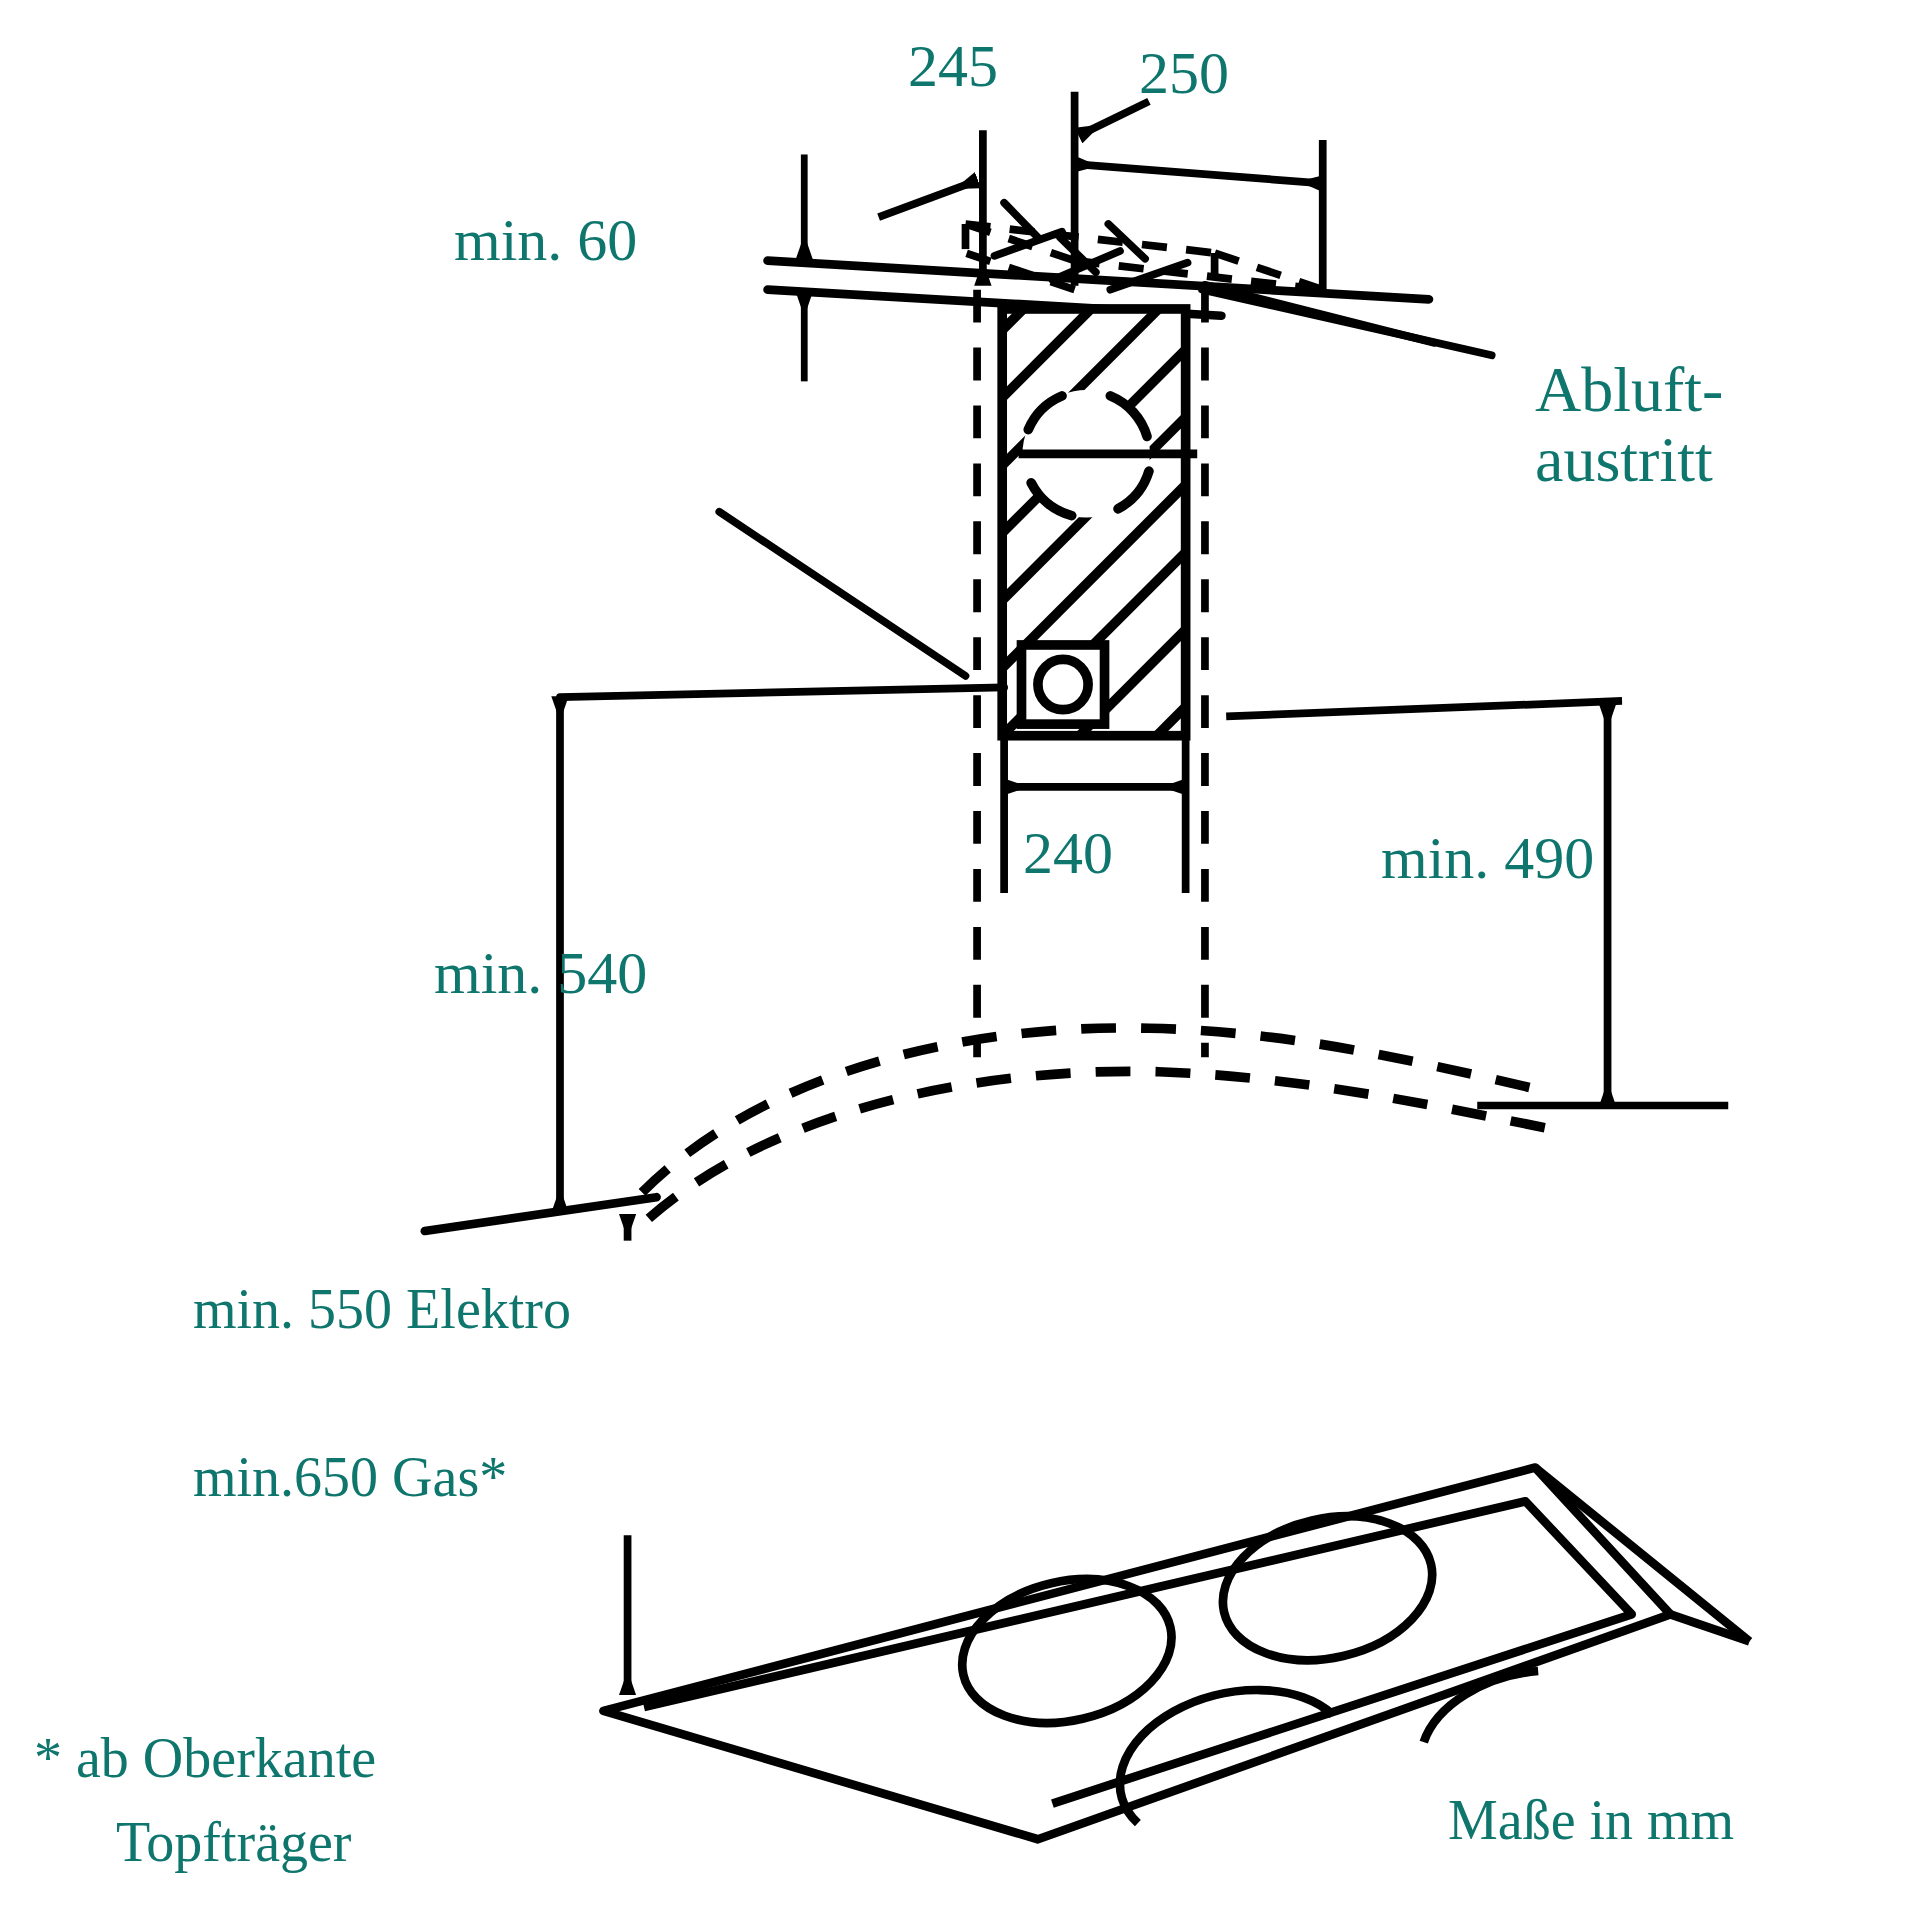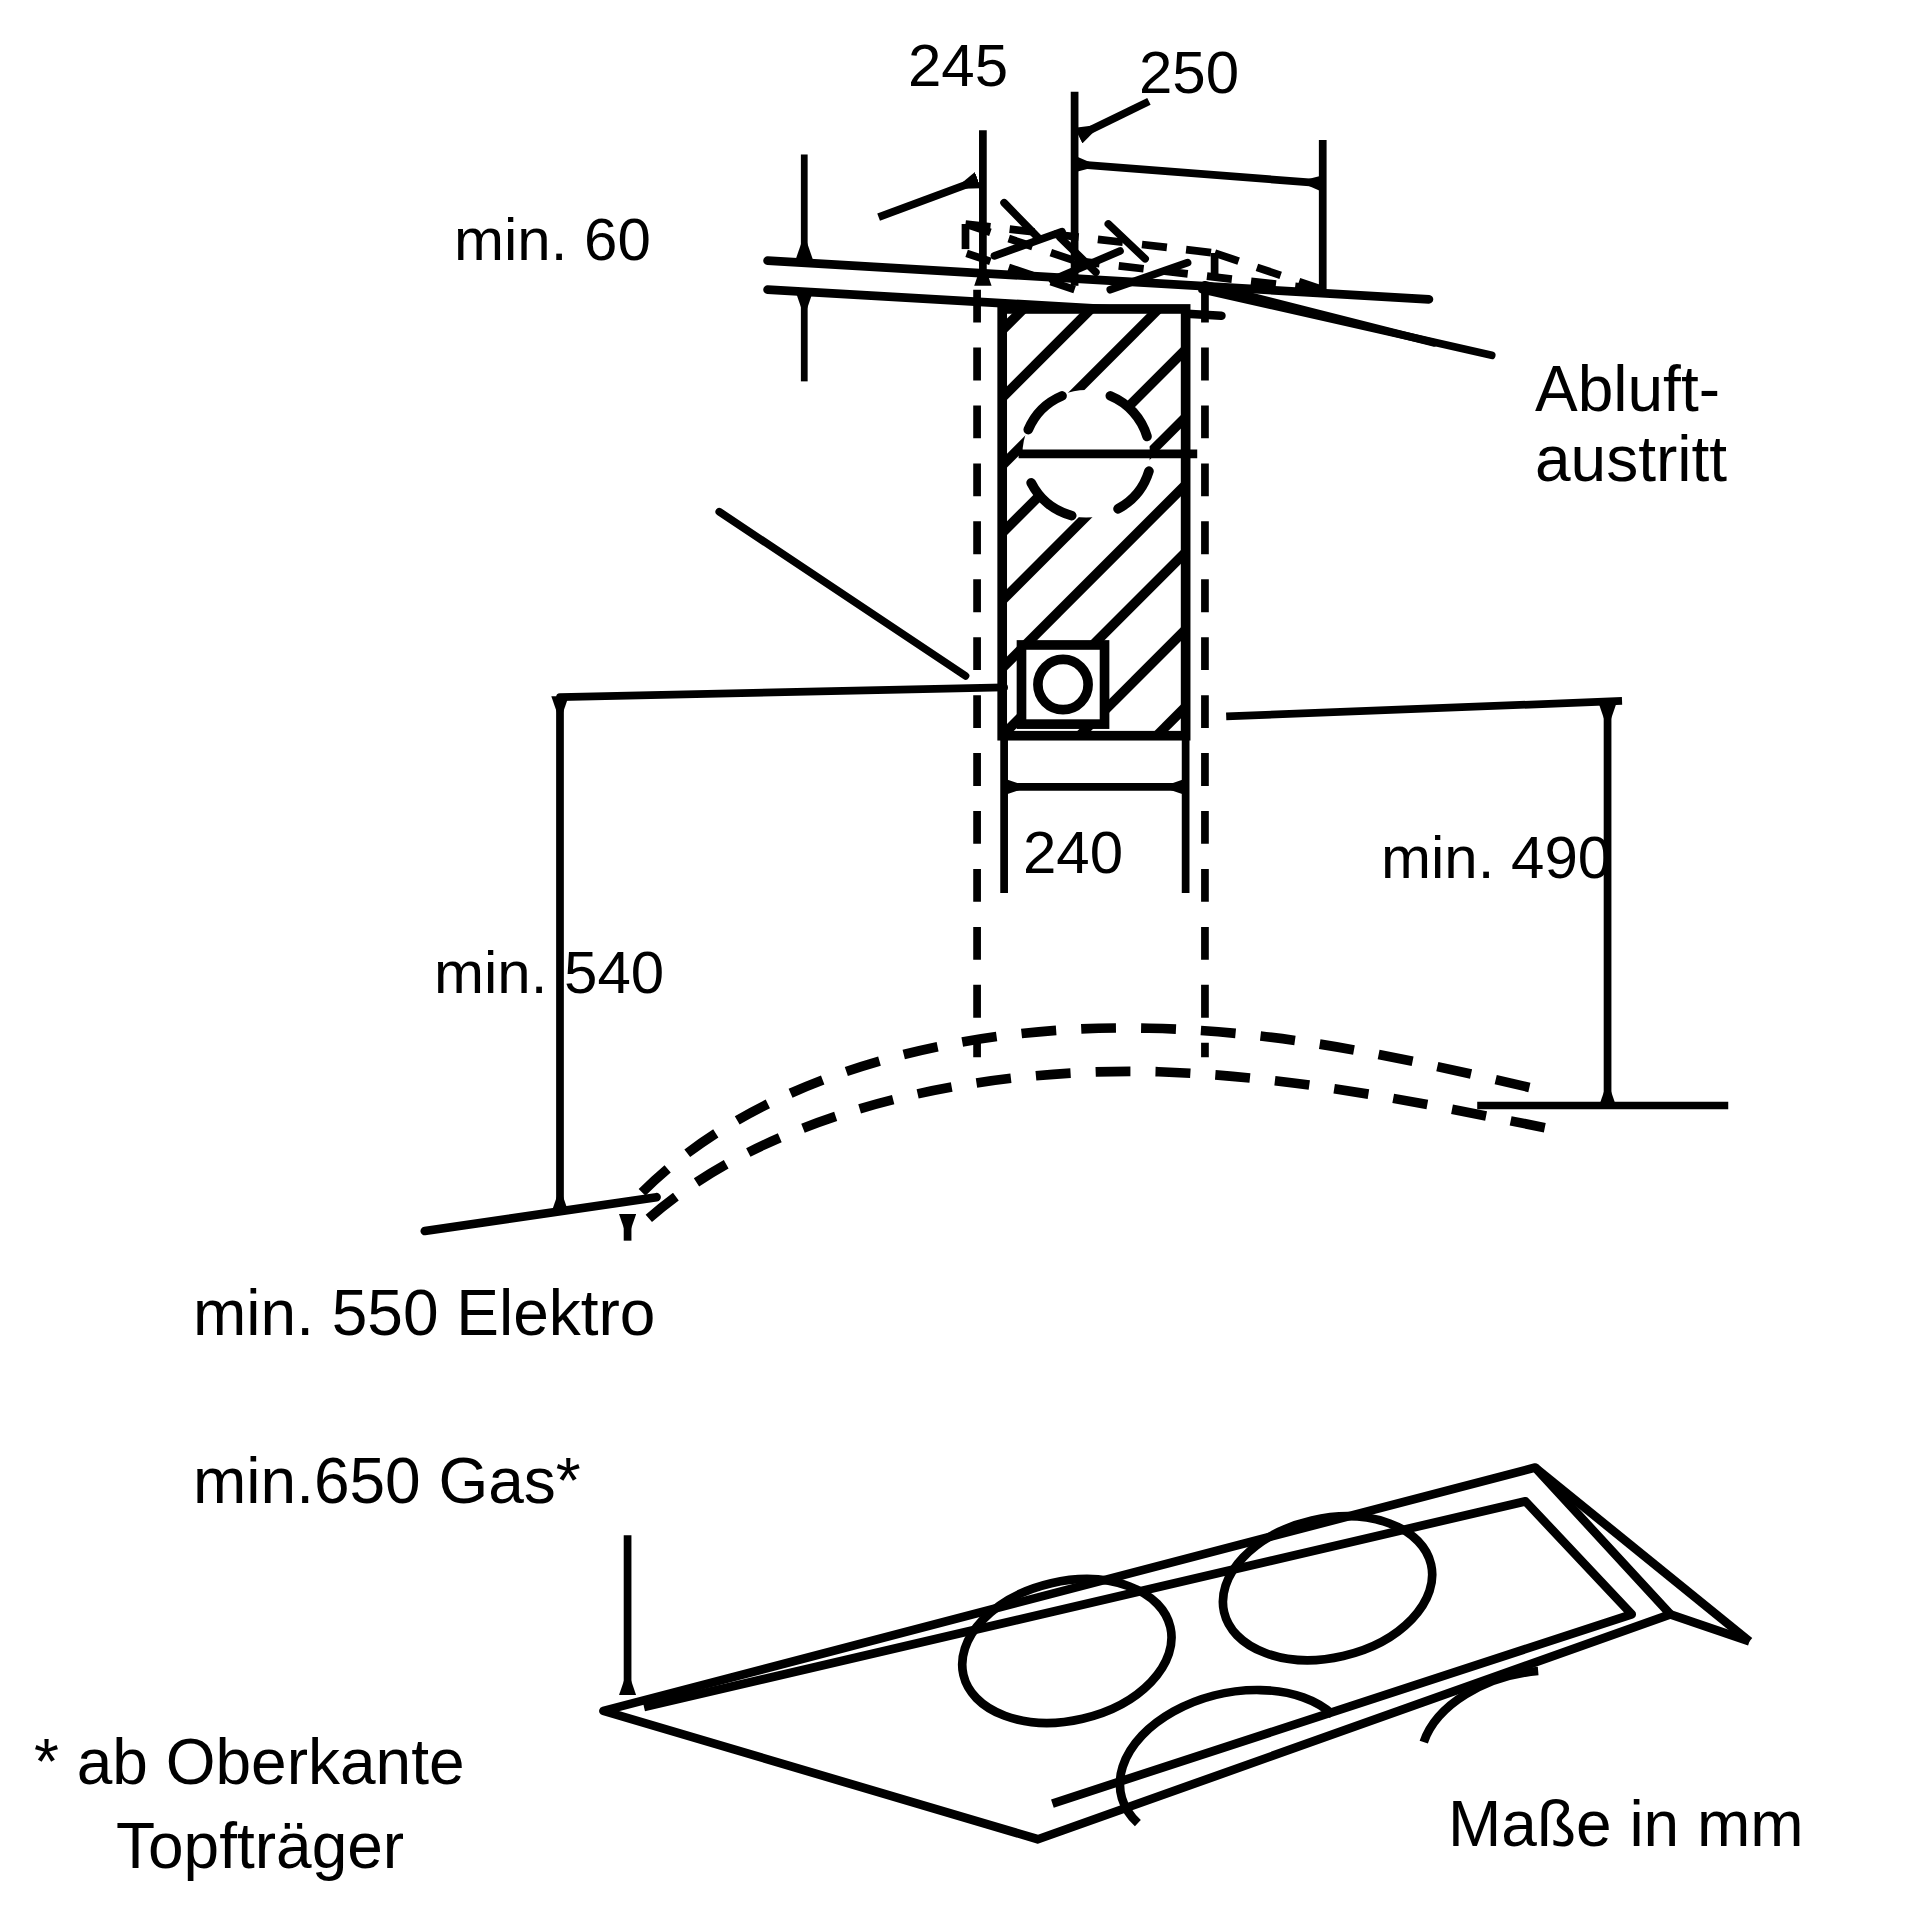--- a/index.html
+++ b/index.html
@@ -23,29 +23,29 @@
   svg#drawing {
     position: absolute;
     left: 0;
     top: 0;
     width: 1931px;
     height: 1931px;
   }
   .lbl {
     position: absolute;
     white-space: pre;
-    font-family: Liberation Sans, sans-serif;
+    font-family: Liberation Serif, serif;
     font-weight: 400;
-    color: #000000;
+    color: #0f766e;
     line-height: 1.08;
     letter-spacing: 0px;
   }
   .lbl-dim { font-size: 60px; }
   .lbl-big { font-size: 64px; }
-  .lbl-note { font-size: 64px; }
+  .lbl-note { font-size: 56px; }
 </style>
 </head>
 <body>
 
 <div id="stage">
 
   <svg id="drawing" viewBox="0 0 2000 2000">
     <defs>
       <marker id="arrH" markerWidth="26" markerHeight="18" refX="25" refY="9" orient="auto" markerUnits="userSpaceOnUse">
         <path d="M0,9 L26,0 L26,18 Z" fill="#000"></path>

